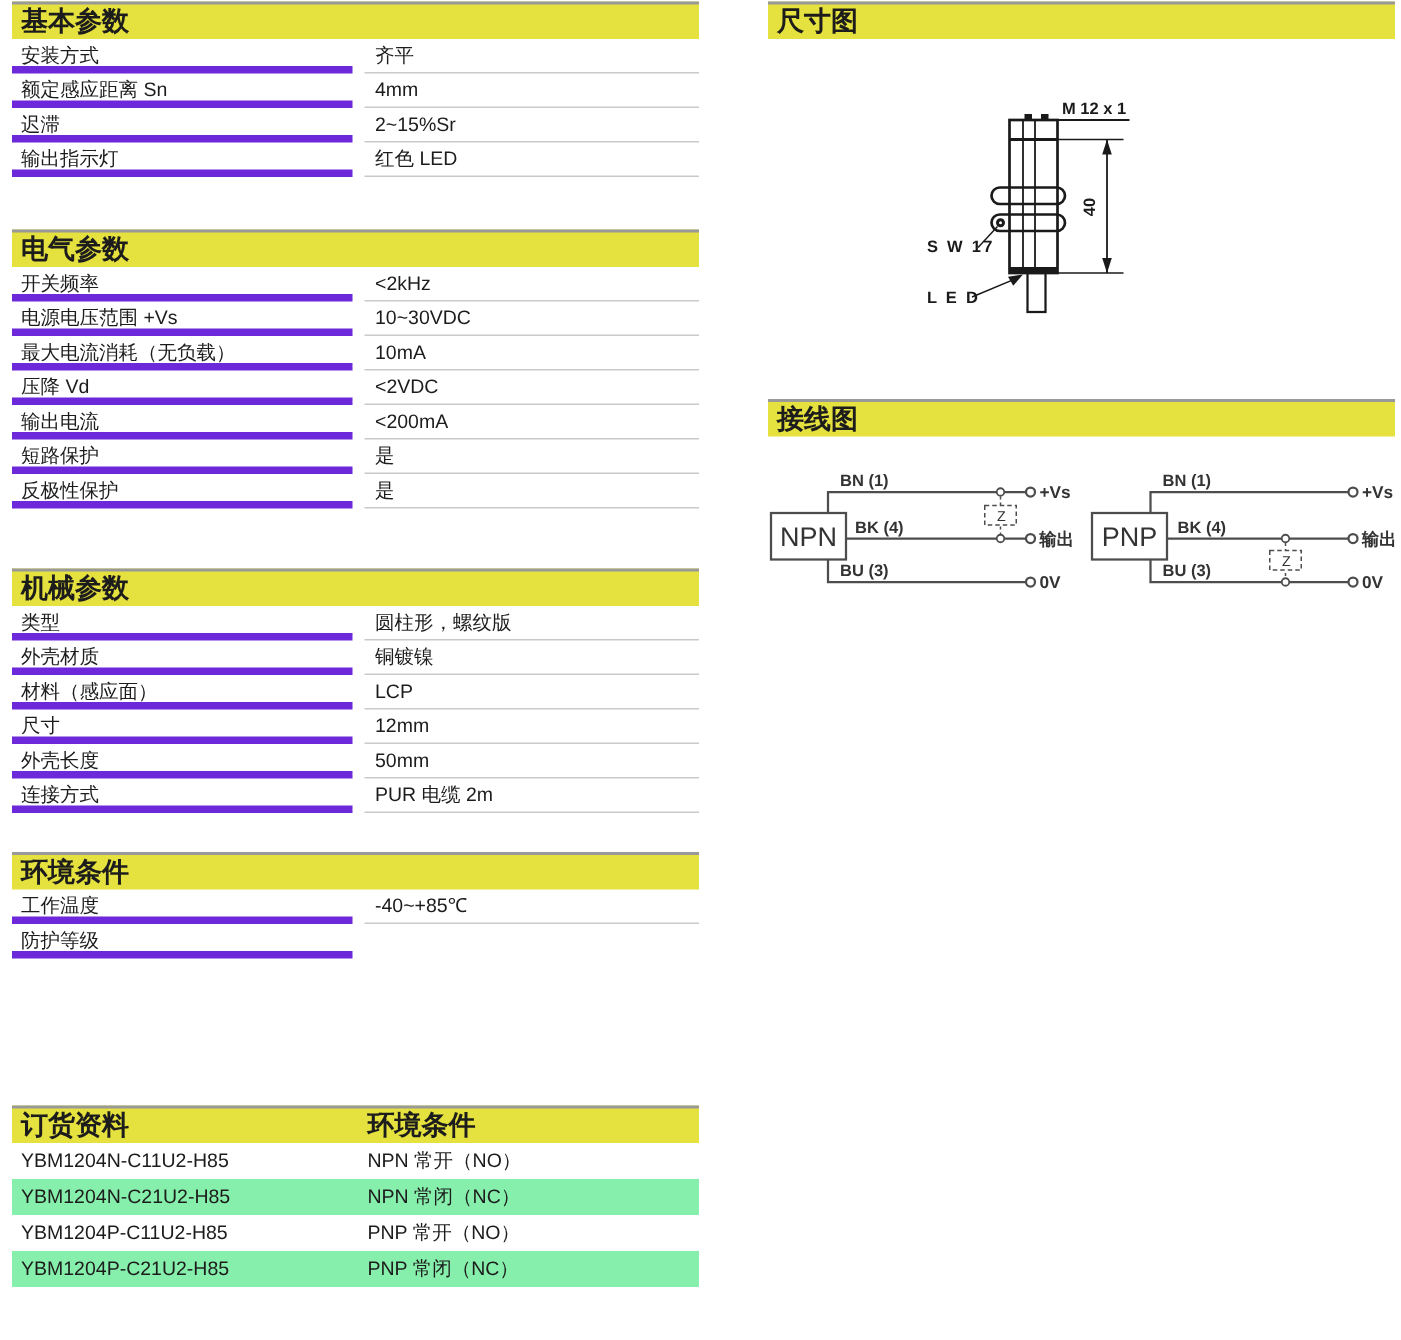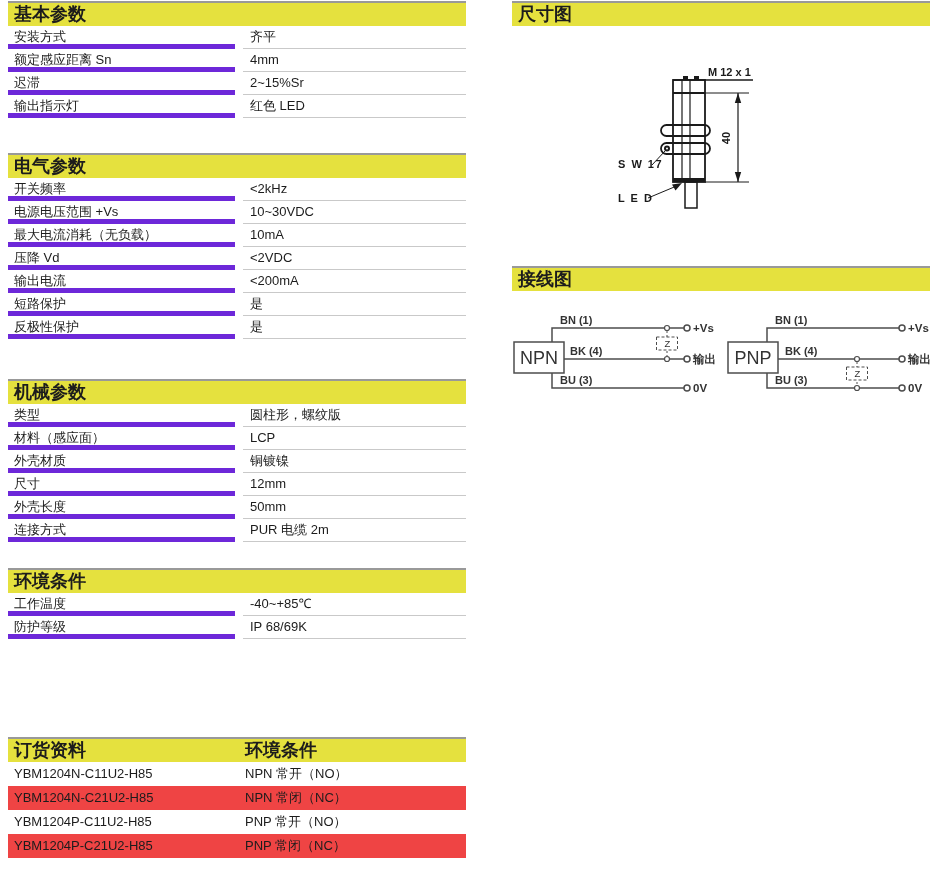--- a/index.html
+++ b/index.html
@@ -23,21 +23,21 @@
   .band.two-col { display:flex; padding-left:0; }
   .band.two-col .bc1 { width:237px; padding-left:6px; }
   .band.two-col .bc2 { flex:1; }
 
   .srow { display:flex; height:23px; line-height:22px; }
   .srow .c1 { width:227px; border-bottom:5px solid #6d28d9; padding-left:6px; }
   .srow .gap { width:8px; }
   .srow .c2 { flex:1; border-bottom:1px solid #c9c9c9; padding-left:7px; }
 
   .orow { display:flex; height:24px; line-height:24px; }
-  .orow.alt { background:#ef4444; }
+  .orow.alt { background:#86efac; }
   .orow .oc1 { width:237px; padding-left:6px; }
   .orow .oc2 { flex:1; }
 
   .sec-basic      { margin-top:1px; }
   .sec-electrical { margin-top:35px; }
   .sec-mechanical { margin-top:40px; }
   .sec-environment{ margin-top:26px; }
   .sec-ordering   { margin-top:98px; }
 
   svg { display:block; }
@@ -118,28 +118,28 @@
   </section>
 
   <section class="sec-mechanical">
     <div class="band">机械参数</div>
     <div class="srow">
       <div class="c1">类型</div>
         <div class="gap"></div>
       <div class="c2">圆柱形，螺纹版</div>
     </div>
     <div class="srow">
+      <div class="c1">外壳材质</div>
+        <div class="gap"></div>
+      <div class="c2">铜镀镍</div>
+    </div>
+    <div class="srow">
       <div class="c1">材料（感应面）</div>
         <div class="gap"></div>
       <div class="c2">LCP</div>
-    </div>
-    <div class="srow">
-      <div class="c1">外壳材质</div>
-        <div class="gap"></div>
-      <div class="c2">铜镀镍</div>
     </div>
     <div class="srow">
       <div class="c1">尺寸</div>
         <div class="gap"></div>
       <div class="c2">12mm</div>
     </div>
     <div class="srow">
       <div class="c1">外壳长度</div>
         <div class="gap"></div>
       <div class="c2">50mm</div>
@@ -154,21 +154,20 @@
   <section class="sec-environment">
     <div class="band">环境条件</div>
     <div class="srow">
       <div class="c1">工作温度</div>
         <div class="gap"></div>
       <div class="c2">-40~+85℃</div>
     </div>
     <div class="srow">
       <div class="c1">防护等级</div>
         <div class="gap"></div>
-      <div class="c2">IP 68/69K</div>
     </div>
   </section>
 
   <section class="sec-ordering">
     <div class="band two-col">
       <div class="bc1">订货资料</div>
       <div class="bc2">环境条件</div>
     </div>
     <div class="orow">
       <div class="oc1">YBM1204N-C11U2-H85</div>

